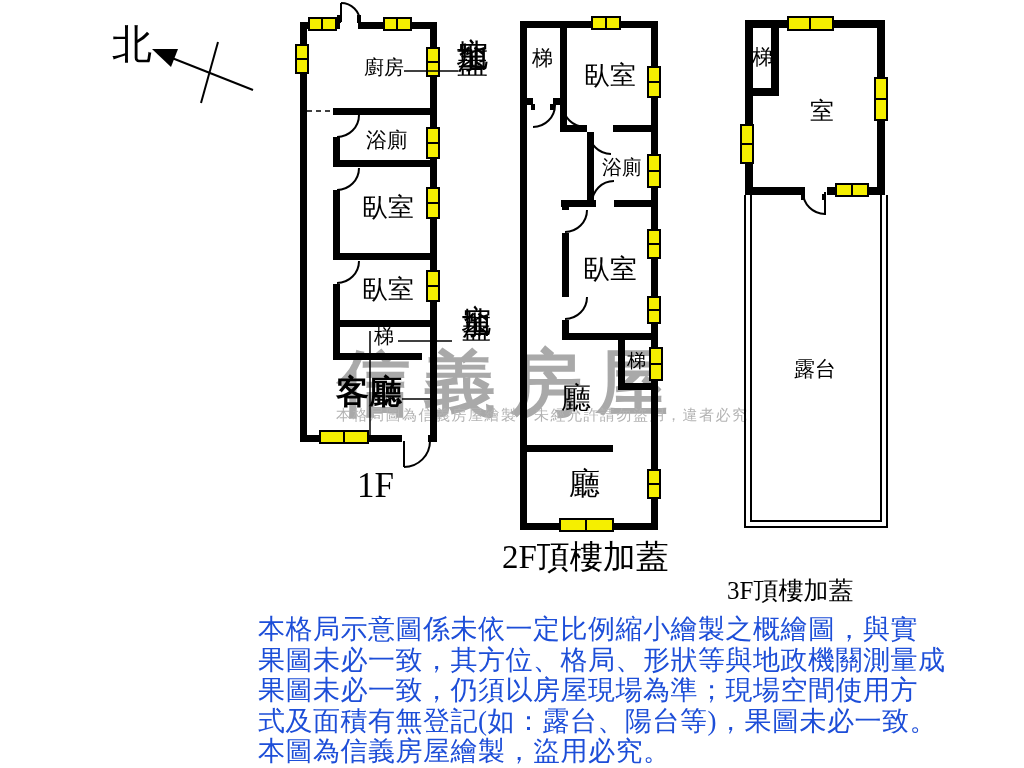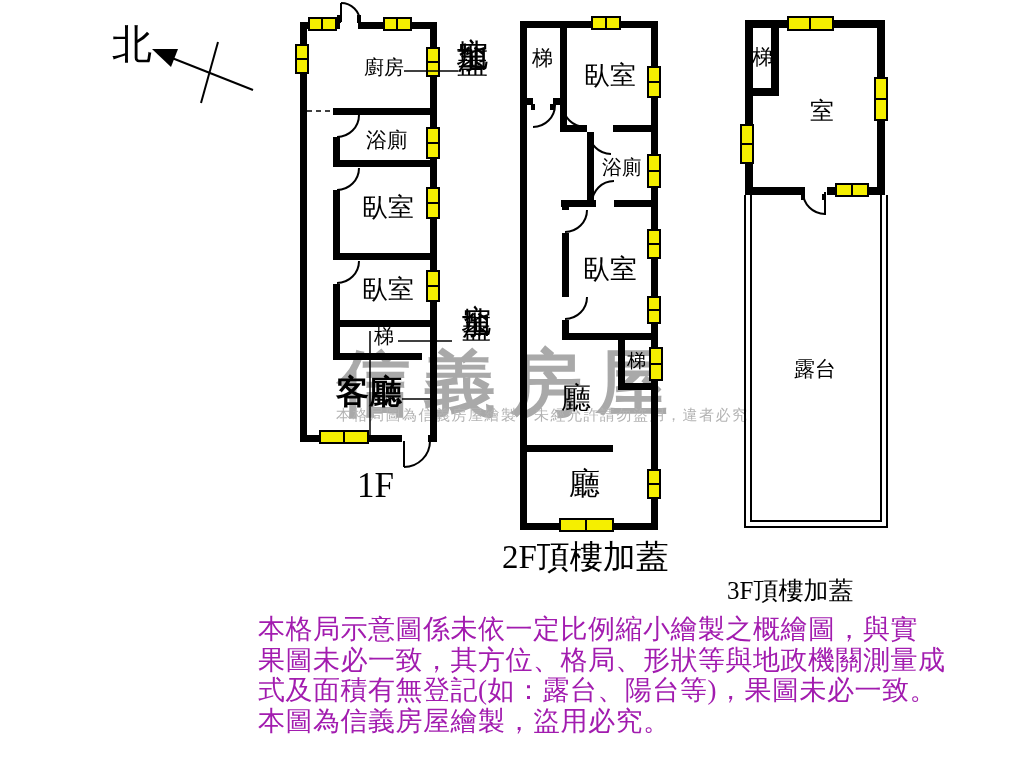--- a/index.html
+++ b/index.html
@@ -27,21 +27,21 @@
     font-family:"Liberation Serif","DejaVu Serif",serif;
   }
   .vert{writing-mode:vertical-rl;text-orientation:upright;letter-spacing:3px;}
   .wm{
     position:absolute;z-index:1;color:var(--watermark);white-space:nowrap;
     font-family:"Liberation Serif","DejaVu Serif",serif;
   }
   .brand{left:338px;top:336px;font-size:72px;font-weight:bold;letter-spacing:14px;}
   .notice{left:336px;top:406px;font-size:15px;letter-spacing:1.5px;color:#b3b3b3;}
   #disclaimer{
-    position:absolute;left:258px;top:614px;z-index:3;color:#a21caf;
+    position:absolute;left:258px;top:614px;z-index:3;color:#1d4ed8;
     font-size:27px;line-height:30.5px;letter-spacing:0.5px;white-space:nowrap;
   }
 </style>
 </head>
 <body>
 
 <div class="wm brand">信義房屋</div>
 <div class="wm notice">本格局圖為信義房屋繪製，未經允許請勿盜用，違者必究</div>
 
 <svg id="plan-svg" width="1024" height="768" viewBox="0 0 1024 768">
@@ -228,15 +228,16 @@
 <span class="lbl" style="left:502px;top:541px;font-size:33px;">2F頂樓加蓋</span>
 
 <span class="lbl" style="left:752px;top:47px;font-size:21px;">梯</span>
 <span class="lbl" style="left:810px;top:99px;font-size:24px;">室</span>
 <span class="lbl" style="left:794px;top:359px;font-size:21px;">露台</span>
 <span class="lbl" style="left:727px;top:541px;font-size:25px;margin-top:37px;">3F頂樓加蓋</span>
 
 <div id="disclaimer">
   <div>本格局示意圖係未依一定比例縮小繪製之概繪圖，與實</div>
   <div>果圖未必一致，其方位、格局、形狀等與地政機關測量成</div>
+  <div>果圖未必一致，仍須以房屋現場為準；現場空間使用方</div>
   <div>式及面積有無登記(如：露台、陽台等)，果圖未必一致。</div>
   <div>本圖為信義房屋繪製，盜用必究。</div>
 </div>
 
 </body></html>

